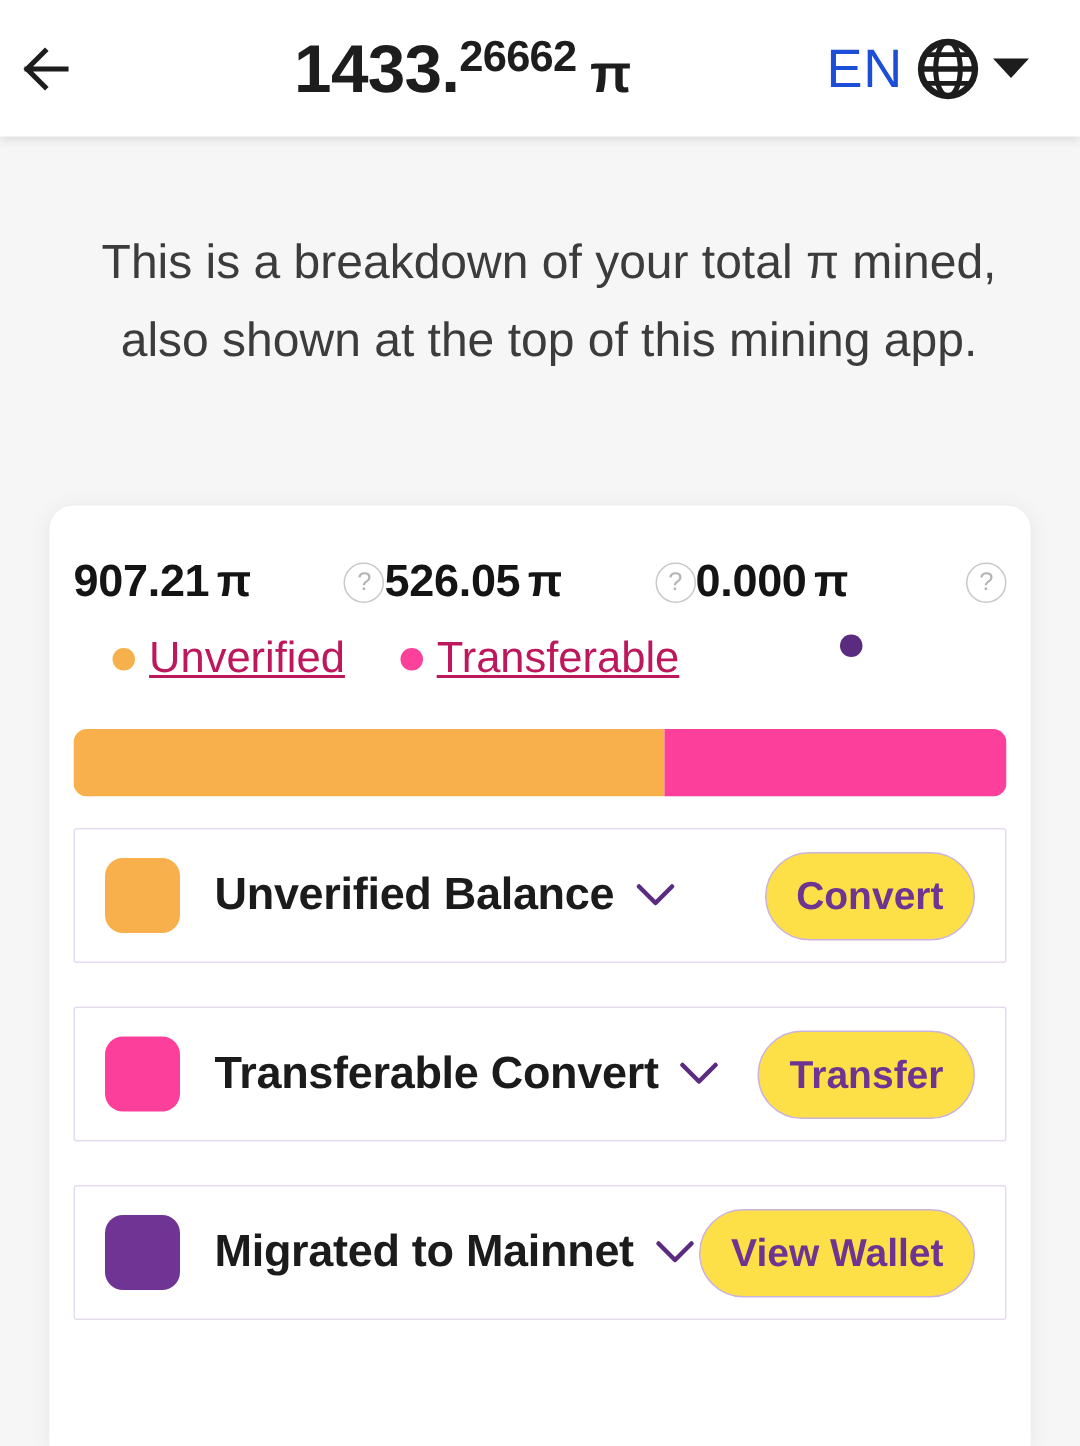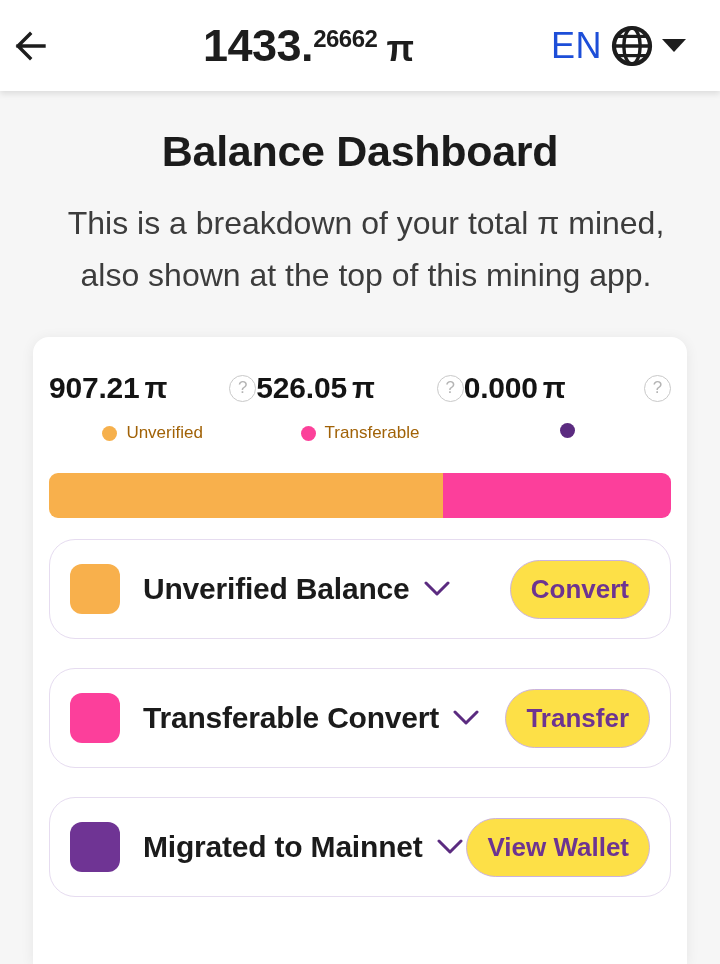--- a/index.html
+++ b/index.html
@@ -43,21 +43,21 @@
     padding-right: 8px;
   }
   .bal-int {
     font-size: 45px;
     font-weight: bold;
     color: #1d1d1d;
     letter-spacing: -0.5px;
     line-height: 1;
   }
   .bal-frac {
-    font-size: 24px;
+    font-size: 29px;
     font-weight: bold;
     color: #1d1d1d;
     line-height: 1;
     position: relative;
     top: -14px;
     letter-spacing: -0.5px;
   }
   .bal-pi {
     font-size: 36px;
     font-weight: bold;
@@ -164,40 +164,41 @@
     gap: 9px;
     margin-top: 18px;
   }
   .dot {
     width: 15px;
     height: 15px;
     border-radius: 50%;
     display: inline-block;
   }
   .legend-label {
-    font-size: 17px;
-    color: #a16207;
+    font-size: 29px;
+    color: #be185d;
+    text-decoration: underline;
   }
 
   
   .bar {
     height: 45px;
     border-radius: 9px;
     overflow: hidden;
     display: flex;
     margin: 30px 0 0 0;
   }
   .bar-seg { height: 100%; }
 
   
   .rows { margin-top: 21px; }
   .bal-row {
-    height: 100px;
+    height: 90px;
     border: 1.6px solid #e6dcf0;
-    border-radius: 26px;
+    border-radius: 2px;
     background: #ffffff;
     display: flex;
     align-items: center;
     padding: 0 20px 0 20px;
     margin-bottom: 29px;
     box-sizing: border-box;
   }
   .swatch {
     width: 50px;
     height: 50px;
@@ -261,21 +262,20 @@
         <line x1="6.6" y1="11.4" x2="35.4" y2="11.4" stroke="#1d1d1d" stroke-width="3.2"></line>
         <line x1="6.6" y1="30.6" x2="35.4" y2="30.6" stroke="#1d1d1d" stroke-width="3.2"></line>
       </svg>
     </span>
     <span class="caret-down"></span>
   </div>
 
 </div>
 
 <div class="page-head">
-  <h1 class="page-title">Balance Dashboard</h1>
   <p class="page-sub">
     <span>This is a breakdown of your total π mined,</span><br>
     <span>also shown at the top of this mining app.</span>
   </p>
 </div>
 
 <div class="main-card">
 
   <div class="summary">
 

